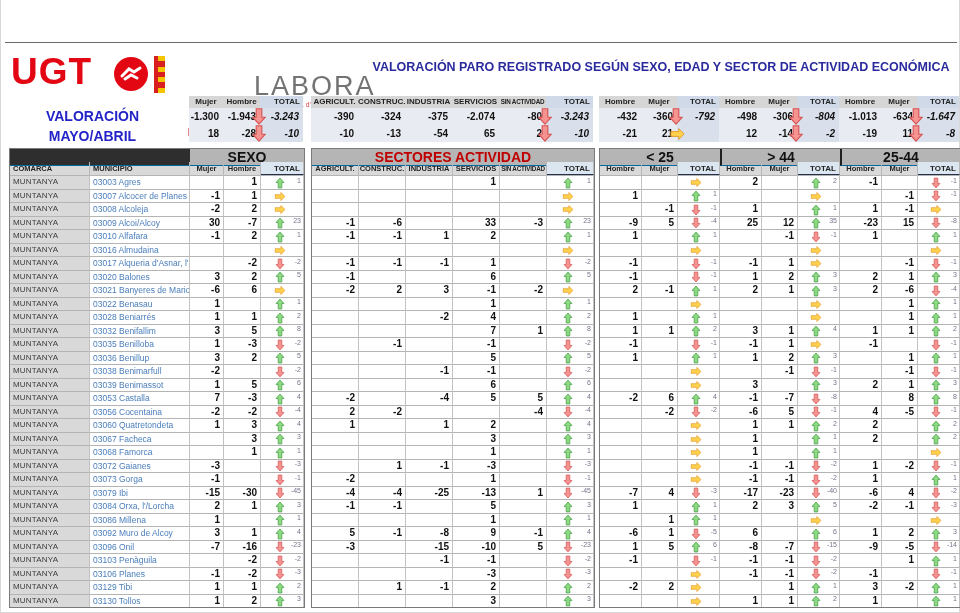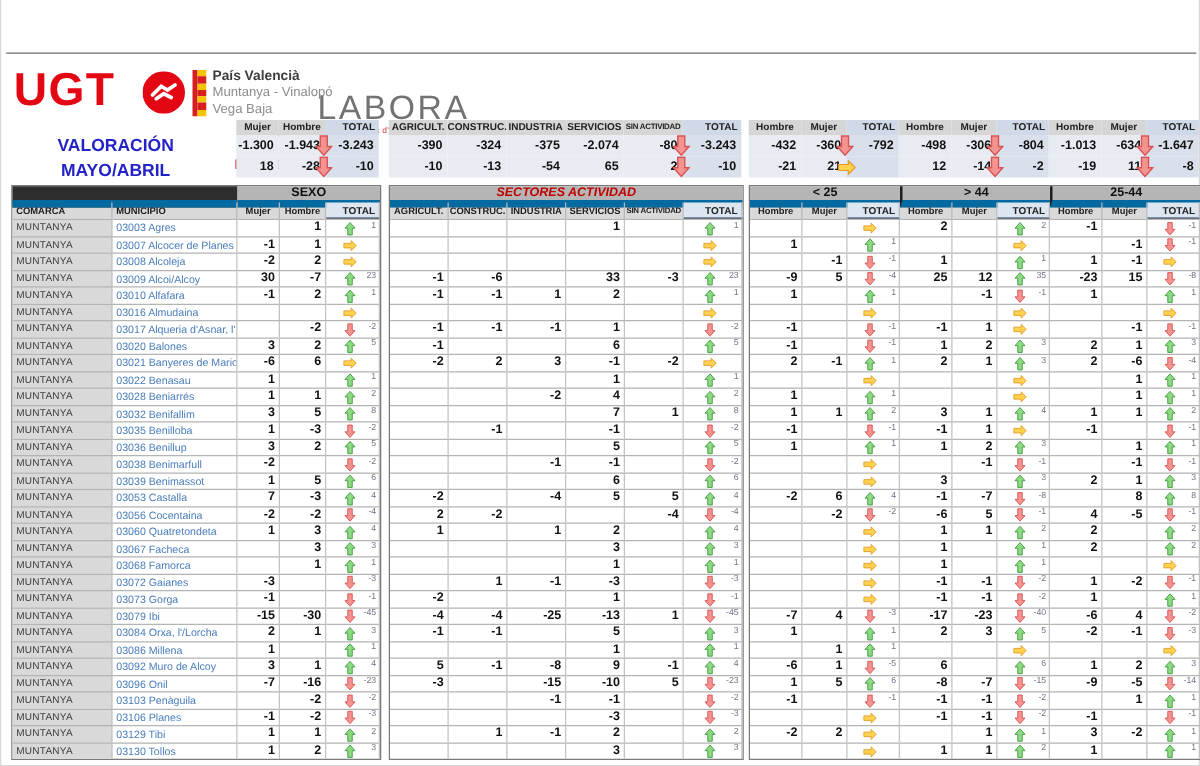--- a/index.html
+++ b/index.html
@@ -25,35 +25,35 @@
 
   
   .slabel { position:absolute; text-align:center; font-weight:bold; }
   .slabel.blue { color:#2323c8; font-size:14px; }
   .slabel.red { color:#cc2222; font-size:11px; }
   .sum { position:absolute; top:96px; }
   .sum-h, .sum-r { display:grid; }
   .sc { height:12px; line-height:12px; font-size:8px; font-weight:bold; color:#222; text-align:center; background:#d6d6d6; }
   .sc.total { background:#cfd9e8; text-align:right; padding-right:3px; }
   .sv { height:17px; line-height:17px; font-size:10px; font-weight:bold; color:#111; text-align:right; padding-right:4px; background:#e8ebf1; }
-  .sv.total { background:#d9dfeb; position:relative; }
+  .sv.total { background:#d9dfeb; position:relative;font-style:italic; }
   .sum-arr { position:absolute; left:-8px; top:0; width:18px; height:17px; display:flex; align-items:center; }
   .cols-sexo { grid-template-columns:34px 37px 43px; }
   .cols-sect { grid-template-columns:repeat(6,47px); }
   .cols-edad { grid-template-columns:42px 36px 42px; }
   .sc.sinact { font-size:6.3px; letter-spacing:-0.2px; }
 
   
   .tbl { position:absolute; top:148px; width:max-content; border:1px solid #7a7a7a; background:#fff; }
   #tblA { left:8px; } #tblB { left:310px; } #tblC { left:598px; }
   .band { display:grid; height:13px; }
-  .band > div { display:flex; align-items:center; justify-content:center; font-size:10px; font-weight:bold; color:#111; border-bottom:6px solid #0369a1; }
+  .band > div { display:flex; align-items:center; justify-content:center; font-size:14px; font-weight:bold; color:#111; border-bottom:1px solid #0369a1; }
   .band-dark { background:#2e2e2e; }
   .band-gray { background:#b5b5b5; }
-  .band-red { color:#c00000 !important;font-style:italic; }
+  .band-red { color:#c00000 !important; }
   .bsep { border-left:2px solid #1f1f1f; }
   .hrow { display:grid; height:13px; background:#d9d9d9; }
   .th { font-size:7.5px; font-weight:bold; color:#222; display:flex; align-items:center; justify-content:center; border-right:1px solid #b8b8b8; overflow:hidden; white-space:nowrap; }
   .th.left { justify-content:flex-start; padding-left:3px; }
   .th.total { background:#dce6f1; justify-content:flex-end; padding-right:3px; font-size:8px; border-bottom:1.5px solid #25304d; }
   .th.sinact { font-size:6.3px; letter-spacing:-0.2px; }
   .grow { display:grid; height:13.5px; }
   .cell { border-right:1px solid #c2c2c2; border-top:1px solid #b4b4b4; line-height:12.5px; overflow:hidden; white-space:nowrap; }
   .cell.comarca { background:#d9d9d9; font-size:8px; color:#3c3c3c; padding-left:3px; letter-spacing:0.2px; }
   .cell.muni { font-size:8.5px; color:#4a7ebb; padding-left:3px; }
@@ -89,29 +89,25 @@
     <div class="stripes">
       <div style="background:#f5c400"></div>
         <div style="background:#d81e1e"></div>
       <div style="background:#f5c400"></div>
         <div style="background:#d81e1e"></div>
       <div style="background:#f5c400"></div>
         <div style="background:#d81e1e"></div>
       <div style="background:#f5c400"></div>
     </div>
   </div>
-  <div class="region">
-    <div class="r1">País Valencià</div>
-    <div class="r2">Muntanya - Vinalopó</div>
-    <div class="r3">Vega Baja</div>
-  </div>
   <div class="labora">
     <div class="big">LABORA</div>
     <div class="sub">Servei Valencià d'Ocupació i Formació</div>
   </div>
+  <div class="title">VALORACIÓN PARO REGISTRADO SEGÚN SEXO, EDAD Y SECTOR DE ACTIVIDAD ECONÓMICA</div>
 
   <div class="slabel blue" style="left:8px;top:108px;width:167px;">VALORACIÓN</div>
   <div class="slabel red" style="left:175px;top:106px;width:128px;">TOTAL</div>
   <div class="slabel blue" style="left:8px;top:128px;width:167px;">MAYO/ABRIL</div>
   <div class="slabel red" style="left:175px;top:126px;width:128px;">DATOS SELECCIÓN</div>
 
   <div class="sum" style="left:188px;">
     <div class="sum-h cols-sexo">
       <div class="sc">Mujer</div>
       <div class="sc">Hombre</div>

